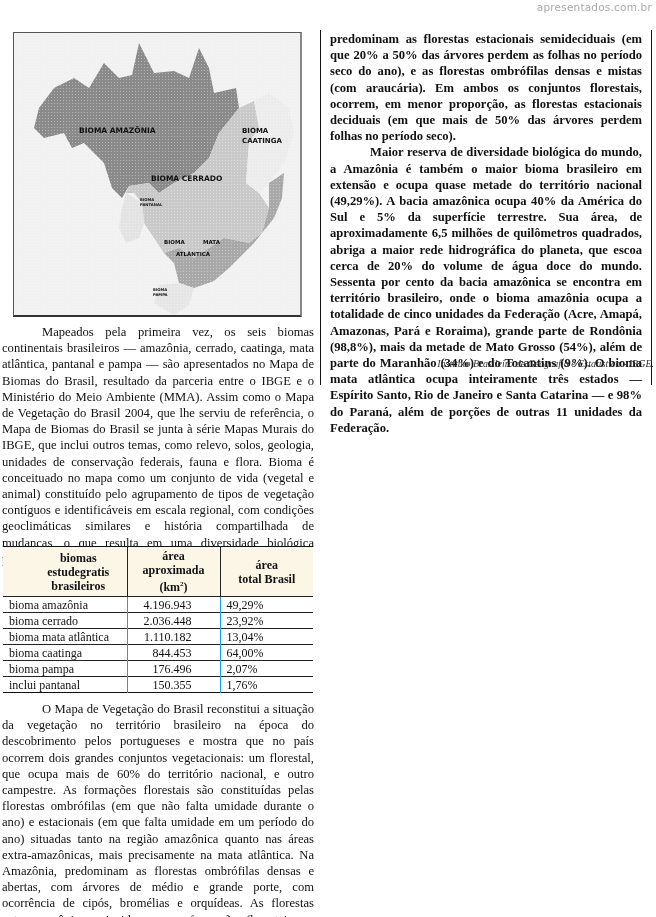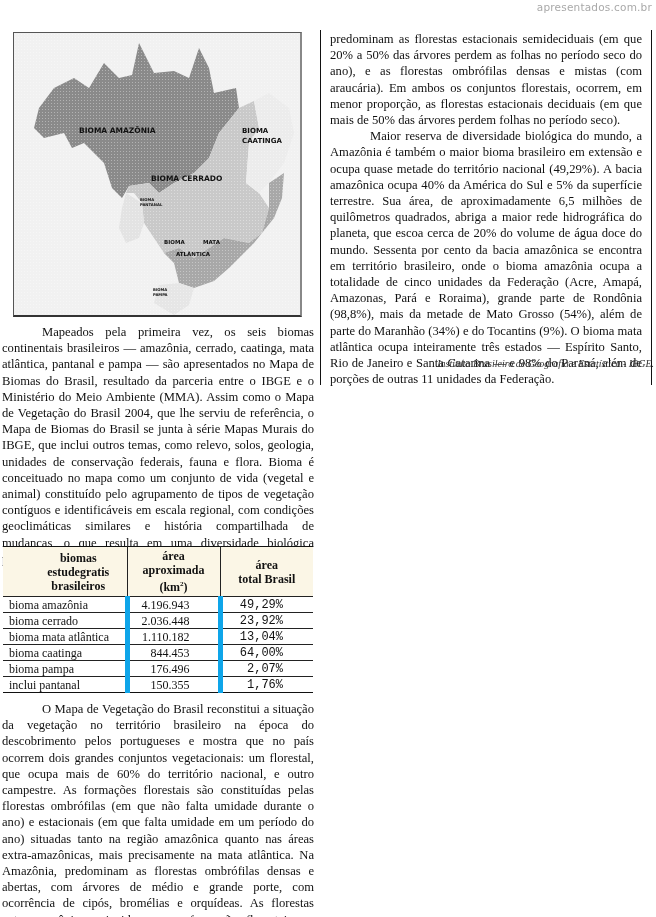--- a/index.html
+++ b/index.html
@@ -11,31 +11,31 @@
                border:1px solid #555; border-bottom:2px solid #333; border-right:2px solid #888;
                background:#f1f1f1; overflow:hidden; }
   .map-frame svg { display:block; width:100%; height:100%; }
   .map-label { font-family:"DejaVu Sans", sans-serif; font-weight:bold; fill:#111; }
   .left-col { position:absolute; left:2px; width:312px; font-size:12.6px; line-height:16.2px; text-align:justify; }
   .left-col p { margin:0; text-indent:0; }
   .indent { display:inline-block; width:40px; }
   .right-box { position:absolute; left:320px; top:30px; width:330px; height:355px;
                border-left:1.5px solid #111; border-right:1.5px solid #111; }
   .right-col { position:absolute; left:330px; top:31px; width:312px; font-size:12.6px; line-height:16.2px; text-align:justify; }
-  .right-col p { margin:0; }
+  .right-col p { margin:0;font-weight:bold; }
   .source { position:absolute; right:2px; top:358px; font-size:10px; color:#333;font-style:italic; }
   table.biomas { position:absolute; left:3px; top:546px; width:310px; border-collapse:collapse;
                  font-size:12px; line-height:14px; }
   table.biomas th { background:#fbf6e6; font-weight:bold; text-align:center; padding:2px 2px; border-left:1px solid #222; }
   table.biomas th:first-child { border-left:none; }
   table.biomas { border-top:1.5px solid #111; border-bottom:1.5px solid #111; }
-  table.biomas td { border-top:1px solid #222; border-left:5px solid #0ea5e9; padding:0 6px; height:15px; }
+  table.biomas td { border-top:1px solid #222; border-left:1px solid #0ea5e9; padding:0 6px; height:15px; }
   table.biomas td:first-child { border-left:none; text-align:left; }
   table.biomas td.num { text-align:right; padding-right:28px; }
-  table.biomas td.pct { text-align:right; padding-right:30px;font-family:Liberation Mono, monospace; }
+  table.biomas td.pct { padding-right:30px; }
   table.biomas th sup { font-size:7px; }
 </style>
 </head>
 <body>
 
 <div class="watermark">apresentados.com.br</div>
 
 <div class="map-frame">
   <svg viewBox="0 0 286 282" preserveAspectRatio="none">
     <defs>

